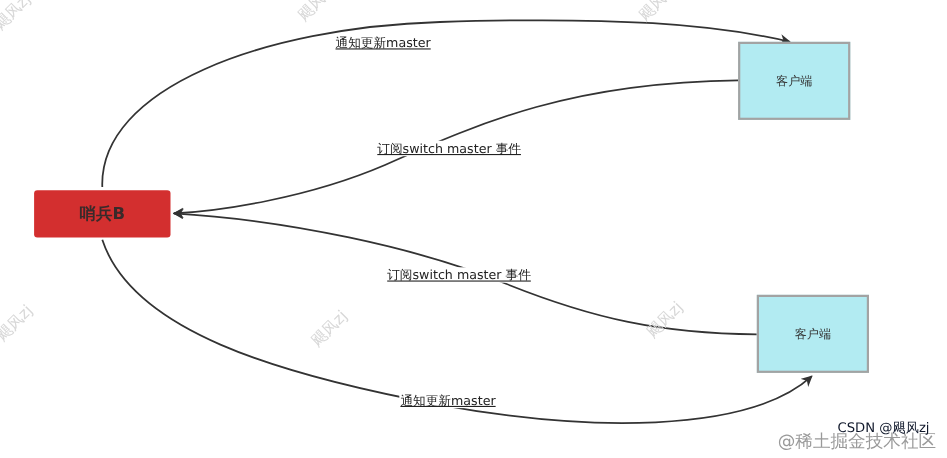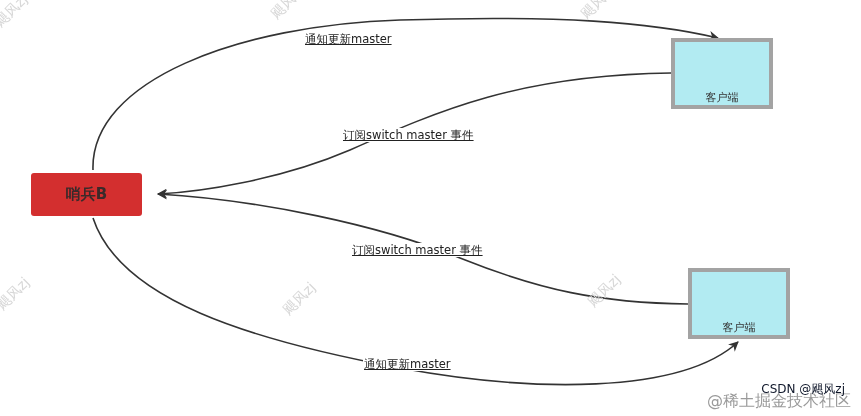--- a/index.html
+++ b/index.html
@@ -1,25 +1,25 @@
 <!DOCTYPE html>
 <html><head>
   <meta charset="utf-8">
   <style>
     html, body { margin: 0; padding: 0; background: #ffffff; }
     body { width: 861px; height: 416px; position: relative; overflow: hidden;
            font-family: "DejaVu Sans", "Liberation Sans", sans-serif; }
     svg.canvas { position: absolute; left: 0; top: 0; }
     .node { position: absolute; box-sizing: border-box; display: flex;
             align-items: center; justify-content: center; }
-    .sentinel { left: 31px; top: 173px; width: 111px; height: 43px;
+    .sentinel { left: 31px; top: 173px; width: 124px; height: 43px;
                 background: #d32f2f; border-radius: 3px; color: #3a2a2a;
                 font-weight: bold; font-size: 15px; }
-    .client { background: #b2ebf2; border: 4px solid #a3a3a3; color: #333;
-              font-size: 11px; align-items: flex-end; }
+    .client { background: #b2ebf2; border: 2px solid #a3a3a3; color: #333;
+              font-size: 11px; }
     .client1 { left: 671px; top: 38px; width: 102px; height: 71px; }
     .client2 { left: 688px; top: 268px; width: 102px; height: 71px; }
     .label { position: absolute; font-size: 11.5px; color: #222; background: #fff;
              white-space: nowrap; padding: 0 1px; line-height: 14px; text-decoration: underline; }
     .wm { position: absolute; font-size: 14px; color: #d8d8d8; transform: rotate(-45deg);
           white-space: nowrap; }
     .footer { position: absolute; right: 10px; bottom: 4px; font-size: 16px; color: #9a9a9a; }
     .footer2 { position: absolute; right: 16px; bottom: 18px; font-size: 12px; color: #0f172a; }
   </style>
 </head>

